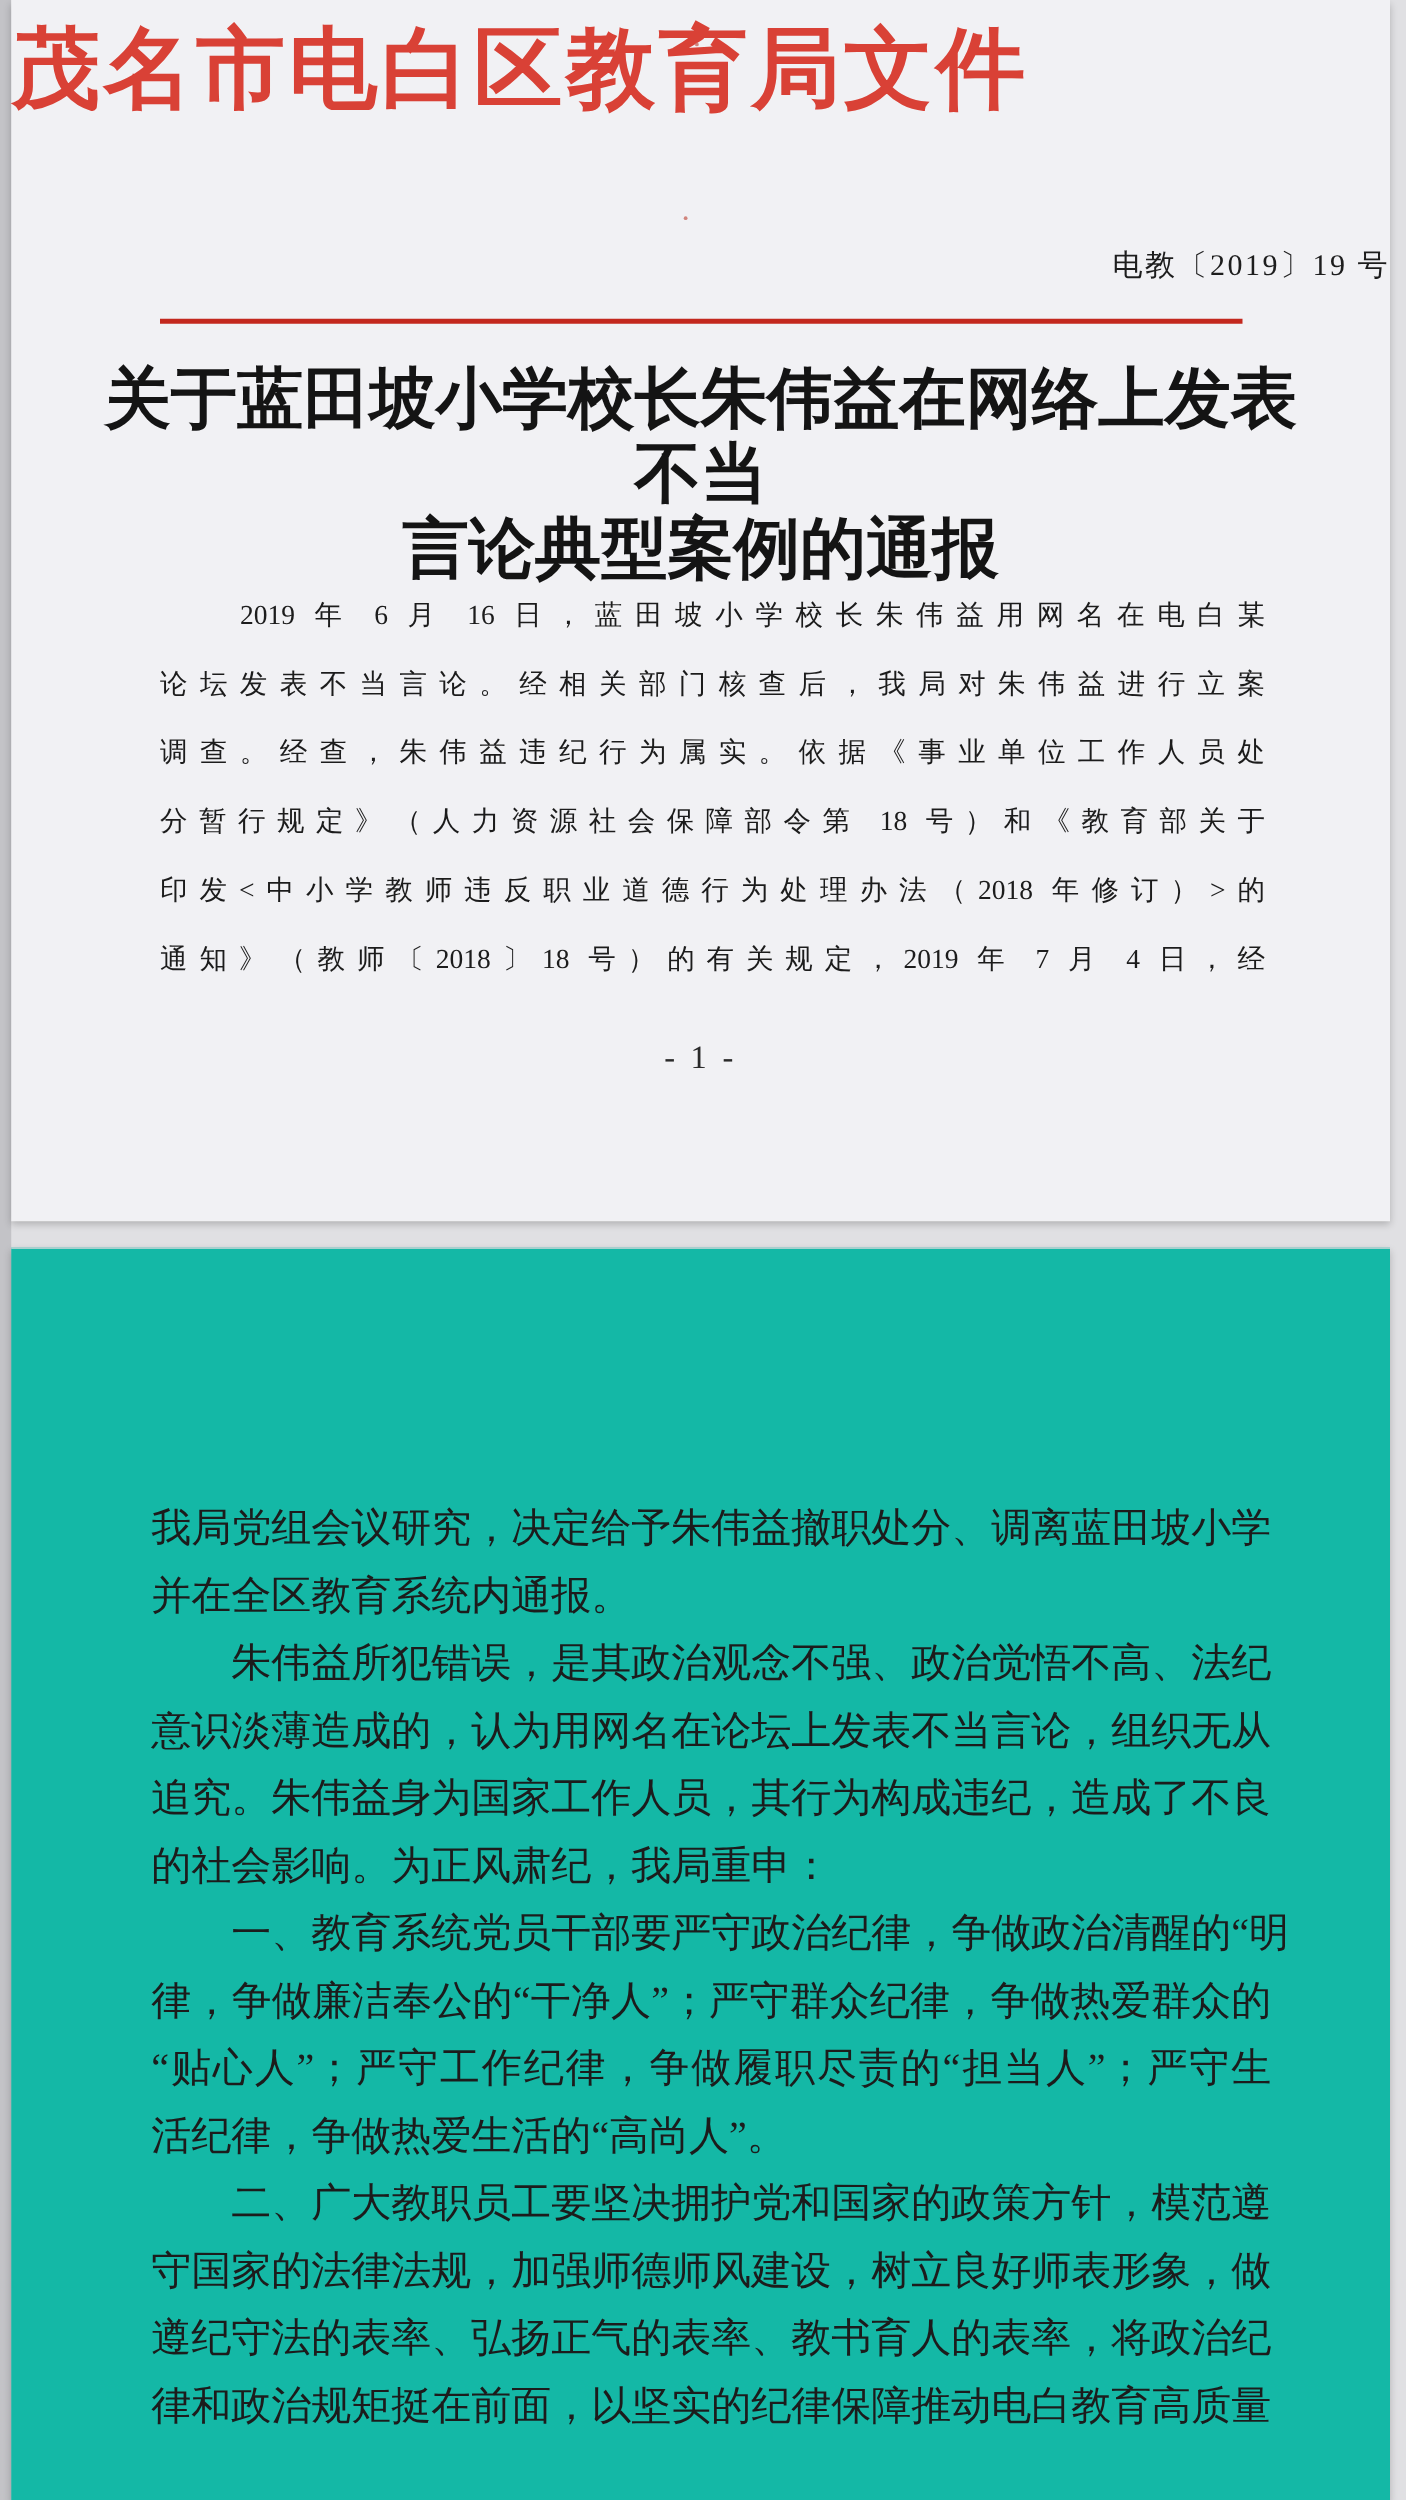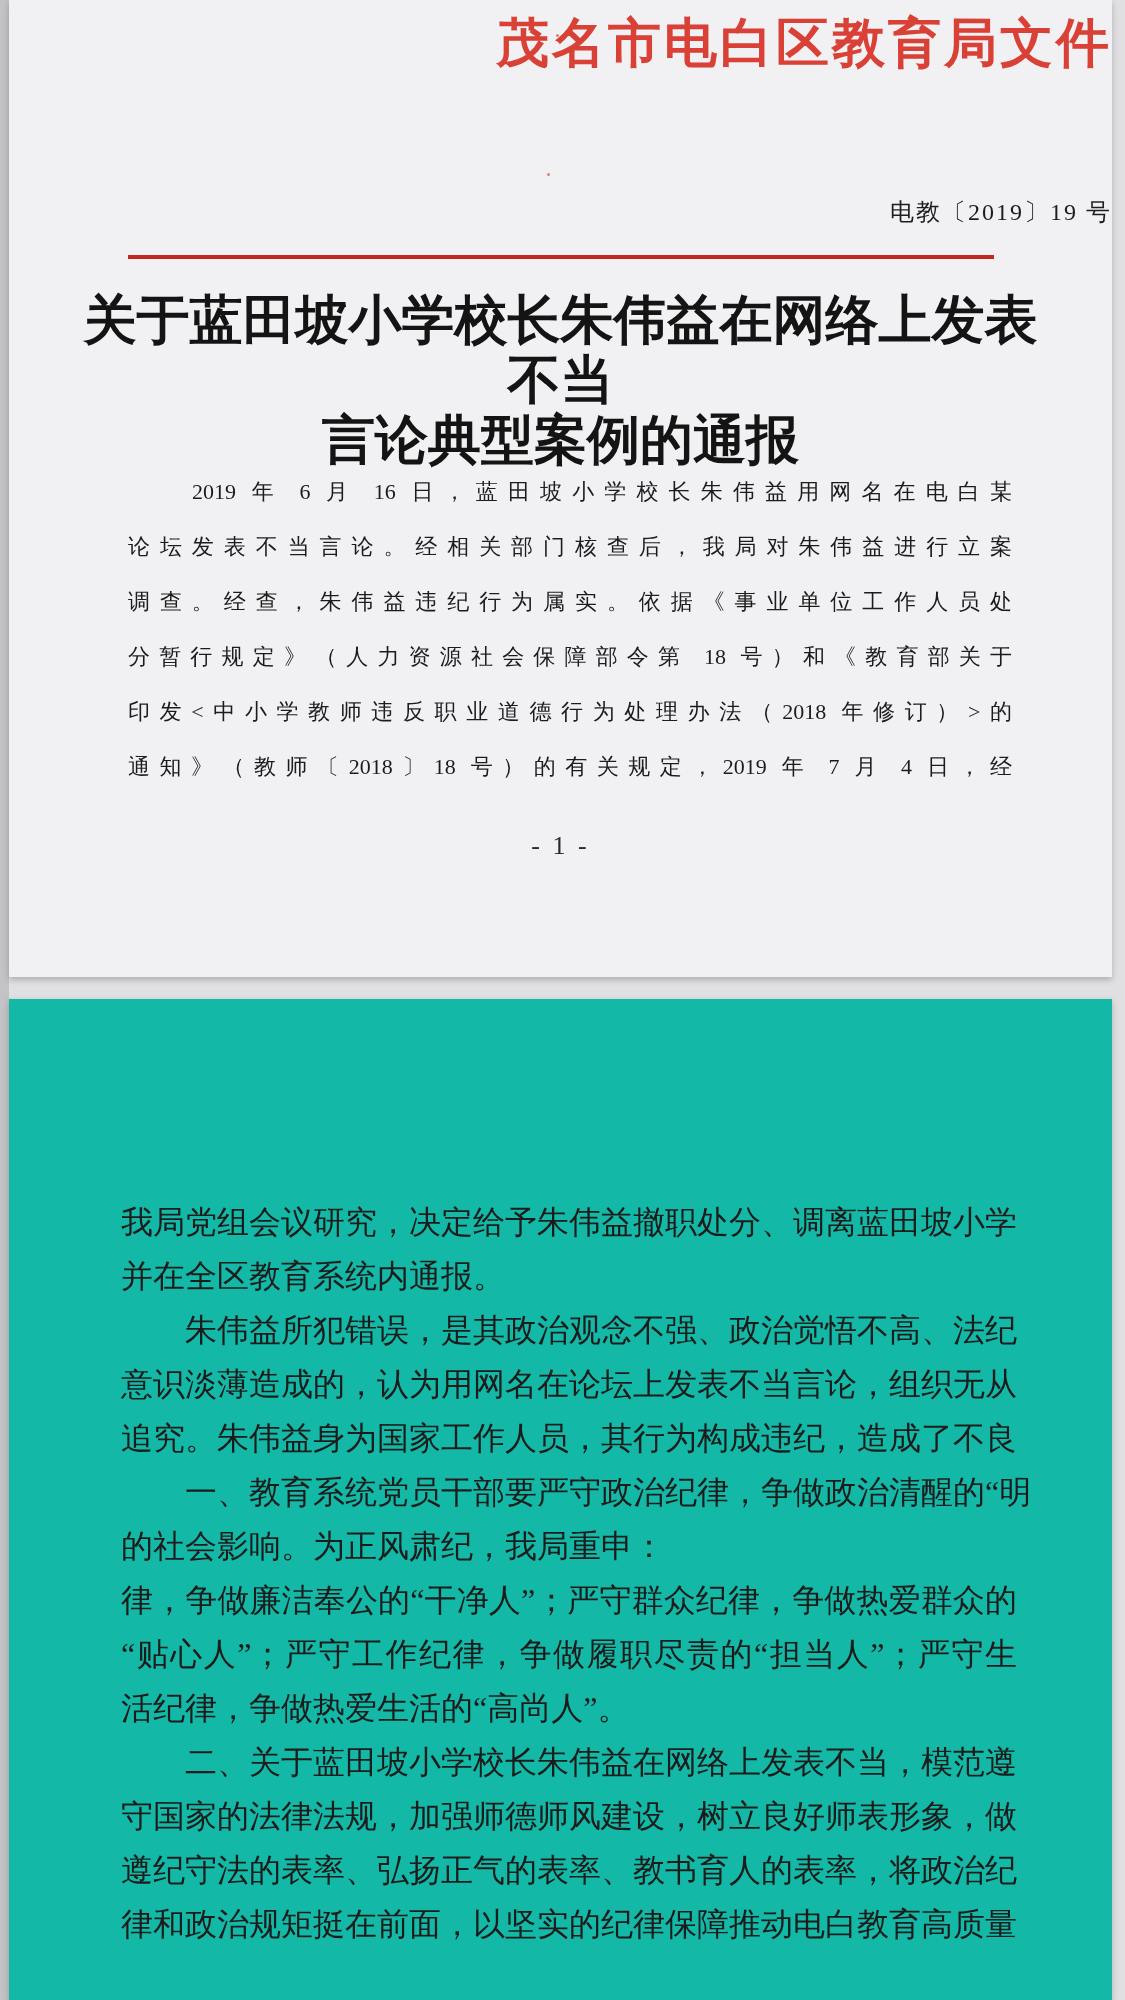--- a/index.html
+++ b/index.html
@@ -21,22 +21,22 @@
     top:0;height:977px;
     background:#f1f1f4;
   }
   .page-2{
     top:998px;height:1002px;
     background:#14b8a6;
     border-top:1px solid #d7d7db;
   }
   .red-header{
     position:absolute;top:8px;left:0;width:100%;
-    text-align:right;
-    font-size:53px;font-weight:bold;letter-spacing:3px;
+    text-align:left;
+    font-size:71px;font-weight:bold;letter-spacing:3px;
     white-space:nowrap;
   }
   .doc-number{
     position:absolute;top:196px;left:0;width:100%;
     text-align:right;
     font-size:24px;letter-spacing:2px;color:#1d1d1d;
   }
   .red-rule{
     position:absolute;top:255px;left:119px;width:866px;height:4px;
   }
@@ -102,23 +102,23 @@
   <div class="speck" style="left:547px;top:34px"></div>
 </div>
 
 <div class="page page-2">
   <div class="body-block p2-body">
       <div class="line">我局党组会议研究，决定给予朱伟益撤职处分、调离蓝田坡小学</div>
       <div class="line short">并在全区教育系统内通报。</div>
       <div class="line indent">朱伟益所犯错误，是其政治观念不强、政治觉悟不高、法纪</div>
       <div class="line">意识淡薄造成的，认为用网名在论坛上发表不当言论，组织无从</div>
       <div class="line">追究。朱伟益身为国家工作人员，其行为构成违纪，造成了不良</div>
+      <div class="line short">的社会影响。为正风肃纪，我局重申：</div>
       <div class="line indent">一、教育系统党员干部要严守政治纪律，争做政治清醒的“明</div>
-      <div class="line short">的社会影响。为正风肃纪，我局重申：</div>
       <div class="line">律，争做廉洁奉公的“干净人”；严守群众纪律，争做热爱群众的</div>
       <div class="line">“贴心人”；严守工作纪律，争做履职尽责的“担当人”；严守生</div>
       <div class="line short">活纪律，争做热爱生活的“高尚人”。</div>
-      <div class="line indent">二、关于蓝田坡小学校长朱伟益在网络上发表不当，模范遵</div>
+      <div class="line indent">二、广大教职员工要坚决拥护党和国家的政策方针，模范遵</div>
       <div class="line">守国家的法律法规，加强师德师风建设，树立良好师表形象，做</div>
       <div class="line">遵纪守法的表率、弘扬正气的表率、教书育人的表率，将政治纪</div>
       <div class="line">律和政治规矩挺在前面，以坚实的纪律保障推动电白教育高质量</div>
     </div>
 </div>
 
 </body></html>

